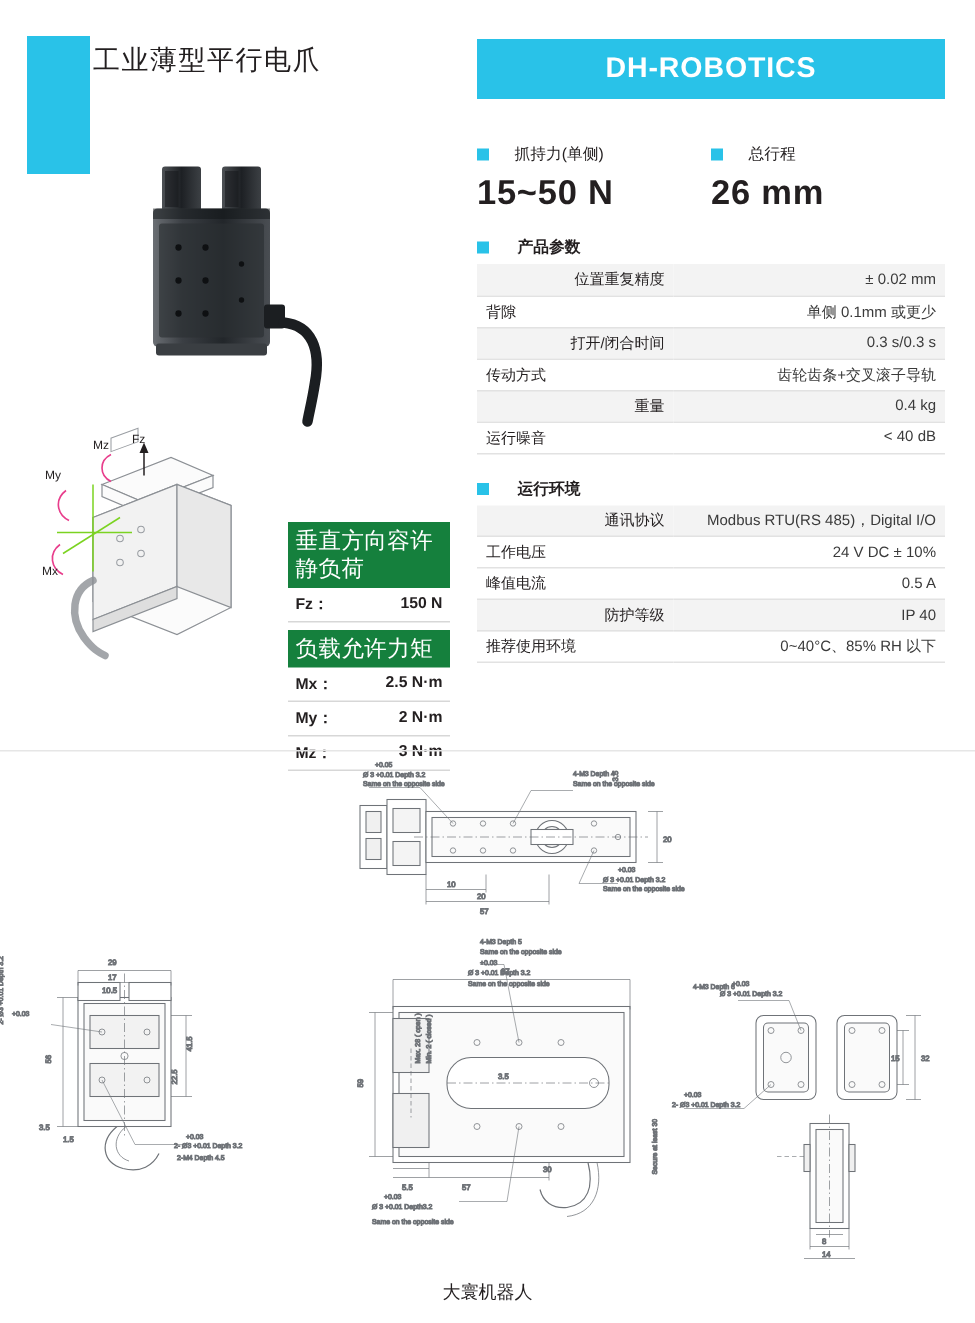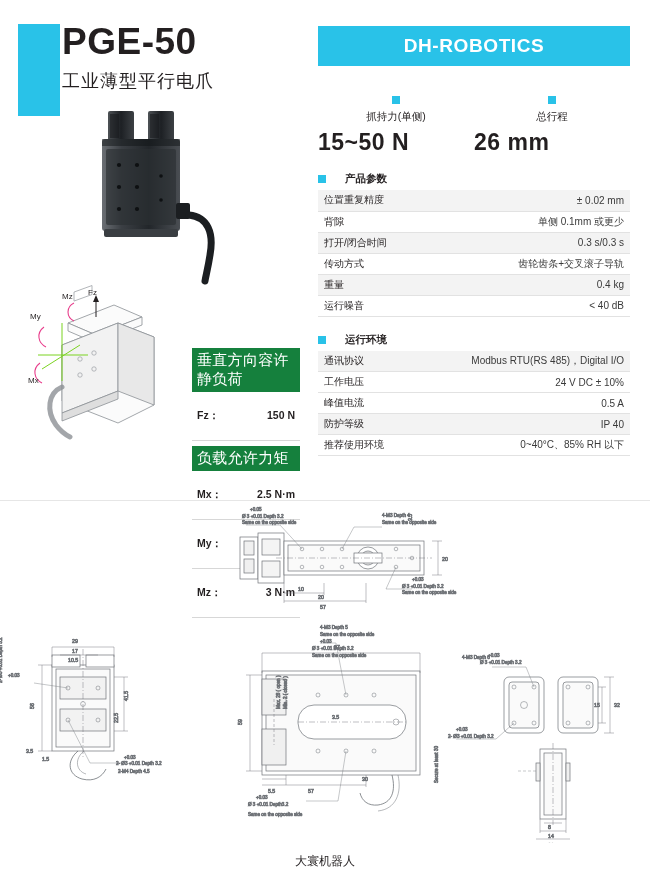--- a/index.html
+++ b/index.html
@@ -52,53 +52,53 @@
   
   .load-tables { position: absolute; left: 192px; top: 348px; width: 108px; }
   .lt-head {
     background: #15803d; color: #fff; font-size: 15px;
     padding: 3px 5px; letter-spacing: .3px;
   }
   .lt-row {
     display: flex; justify-content: space-between;
     font-size: 10.5px; font-weight: bold;
     border-bottom: 1px solid #d7d7d7;
-    padding: 17px 5px;
+    padding: 4px 5px;
     text-align: center;
   }
   .lt-row .k { }
   .lt-row .v { font-weight: bold; }
   .lt-gap { height: 5px; }
 
   
   .right-col { position: absolute; left: 318px; top: 96px; width: 312px; }
 
   .kpi-row { display: flex; }
   .kpi { width: 50%; }
   .kpi-label {
-    display: flex; align-items: center; gap: 6px;
-    font-size: 10.5px; color: #231f20; margin-bottom: 5px; flex-direction: column;
+    display: flex; align-items: center; gap: 17px;
+    font-size: 10.5px; color: #231f20; margin-bottom: 5px;
   }
   .sq { width: 8px; height: 8px; background: #29c2e8; display: inline-block; }
   .kpi-value { font-size: 23px; font-weight: bold; letter-spacing: .5px; }
 
   .section-head {
     display: flex; align-items: center; gap: 19px;
     font-size: 10.5px; font-weight: bold; margin: 16px 0 4px 0;
   }
 
   table.spec { width: 100%; border-collapse: collapse; }
   table.spec tr { height: 21px; }
   table.spec td {
     font-size: 10px; border-bottom: 1px solid #e2e2e2;
     padding: 3px 6px; vertical-align: middle;
   }
   table.spec td.k { text-align: left; width: 42%; color: #231f20; }
   table.spec td.v { text-align: right; color: #3a3a3a; }
-  table.spec tr.alt td { background: #f3f3f3; }
+  table.spec tr.alt td { background: #f3f3f3; text-align: right; }
 
   
   .draw-sep { position: absolute; left: 0; top: 500px; width: 650px; height: 1px; background: #e6e6e6; }
   .drawings { position: absolute; left: 0; top: 503px; width: 650px; height: 340px; }
 
   .dim-txt { font-size: 4.6px; fill: #231f20; font-family: "Liberation Sans", sans-serif; }
   .dim-txt-b { font-size: 5.2px; fill: #231f20; font-family: "Liberation Sans", sans-serif; }
 
   
   .footer {
@@ -107,21 +107,20 @@
   }
 </style>
 </head>
 <body>
 
 <div class="page">
 
   <div class="accent-bar"></div>
 
   <div class="title-block">
-    <div class="model-name">PGE-50</div>
     <div class="model-sub">工业薄型平行电爪</div>
   </div>
 
   <div class="brand-bar">
     <span>DH-ROBOTICS</span>
   </div>
 
   <div class="photo-area">
     <svg class="gripper-photo" width="150" height="180" viewBox="0 0 150 180">
       <defs>

